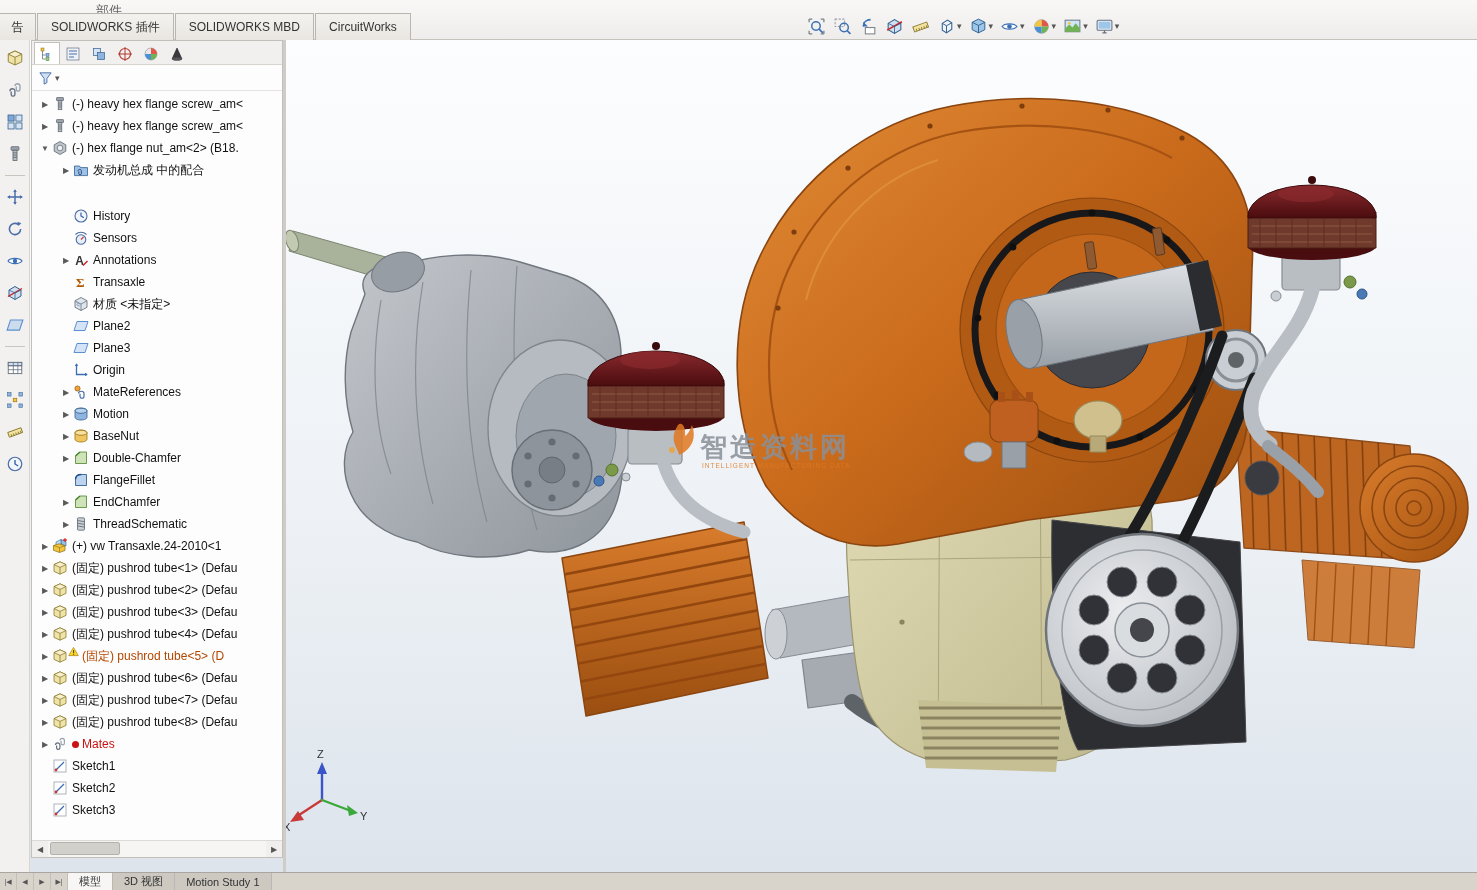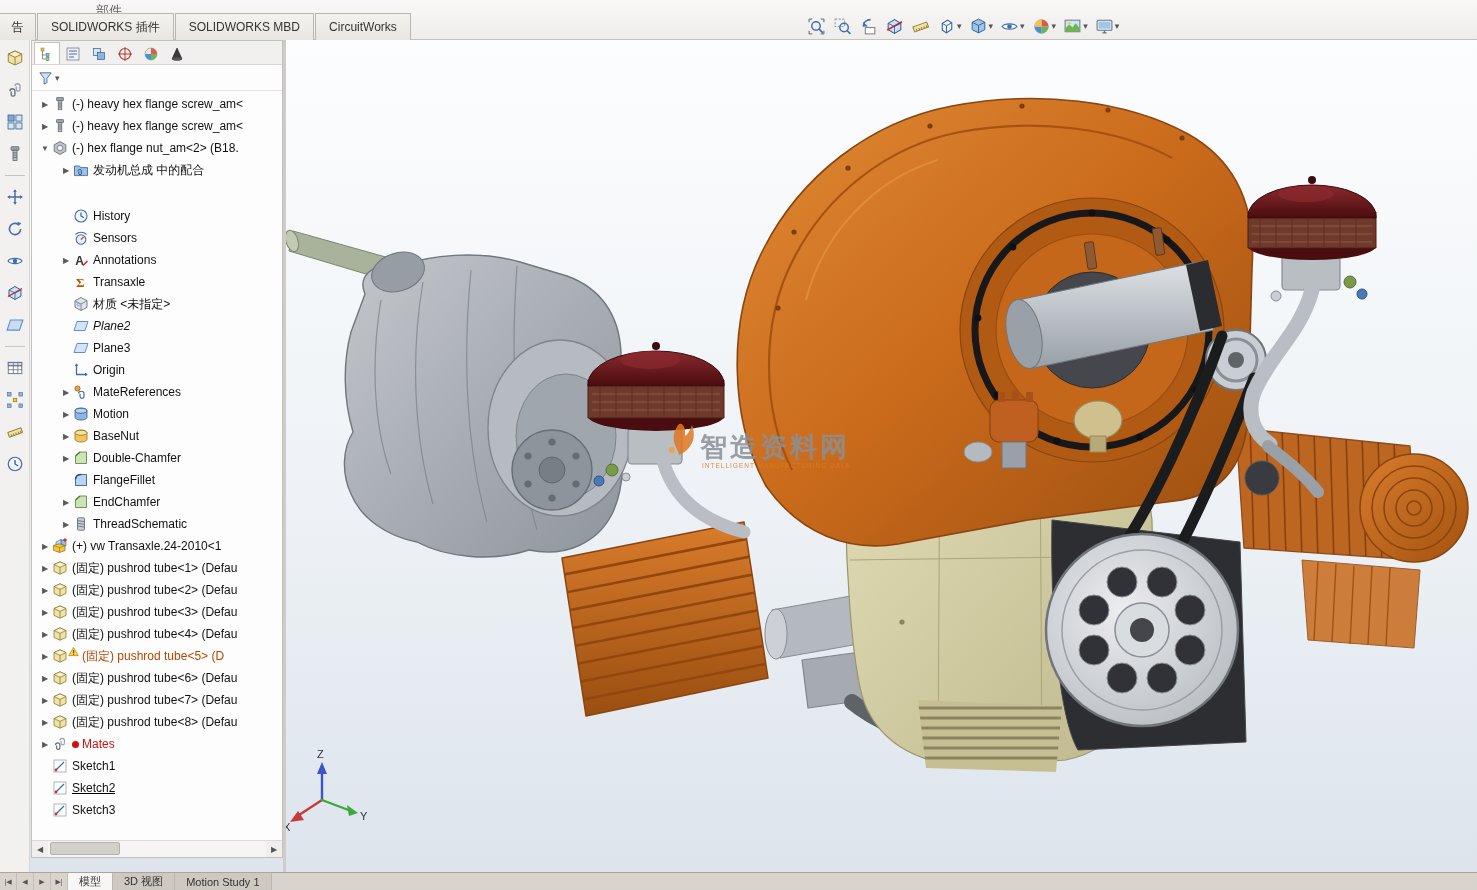--- a/index.html
+++ b/index.html
@@ -714,21 +714,21 @@
           <span class="arrow"></span>
           <span class="ticon">
             <svg viewBox="0 0 16 16">
               <polygon points="8,1.5 14,4.7 14,11.3 8,14.5 2,11.3 2,4.7" fill="#dde5ee" stroke="#5c646c" stroke-width=".8"></polygon>
               <path d="M2.2 5L8 8l5.8-3M8 8v6.3" fill="none" stroke="#5c646c" stroke-width=".7"></path>
               <path d="M3.5 6.6l3 1.5M3.5 8.6l3 1.5" stroke="#7a92b8" stroke-width=".9"></path>
             </svg>
           </span>
           <span class="tlabel">材质 &lt;未指定&gt;</span>
         </div>
-        <div class="trow" style="padding-left: 27px; font-style: italic;">
+        <div class="trow" style="padding-left: 27px;">
           <span class="arrow"></span>
           <span class="ticon">
             <svg viewBox="0 0 16 16">
               <polygon points="4,3.5 15,3.5 12,12.5 1,12.5" fill="rgba(150,190,235,.4)" stroke="#5a8fd0" stroke-width="1"></polygon>
             </svg>
           </span>
           <span class="tlabel">Plane2</span>
         </div>
         <div class="trow" style="padding-left: 27px;">
           <span class="arrow"></span>
@@ -942,21 +942,21 @@
           <span class="arrow"></span>
           <span class="ticon">
             <svg viewBox="0 0 16 16">
               <rect x="2" y="2" width="12" height="12" fill="#fff" stroke="#9aa2aa" stroke-width=".8"></rect>
               <path d="M4 12L12 4" stroke="#3b6fb5" stroke-width="1.2"></path>
               <circle cx="4" cy="12" r="1.4" fill="#c33"></circle>
             </svg>
           </span>
           <span class="tlabel">Sketch1</span>
         </div>
-        <div class="trow" style="padding-left: 6px; text-decoration: underline;">
+        <div class="trow" style="padding-left: 6px;">
           <span class="arrow"></span>
           <span class="ticon">
             <svg viewBox="0 0 16 16">
               <rect x="2" y="2" width="12" height="12" fill="#fff" stroke="#9aa2aa" stroke-width=".8"></rect>
               <path d="M4 12L12 4" stroke="#3b6fb5" stroke-width="1.2"></path>
               <circle cx="4" cy="12" r="1.4" fill="#c33"></circle>
             </svg>
           </span>
           <span class="tlabel">Sketch2</span>
         </div>

